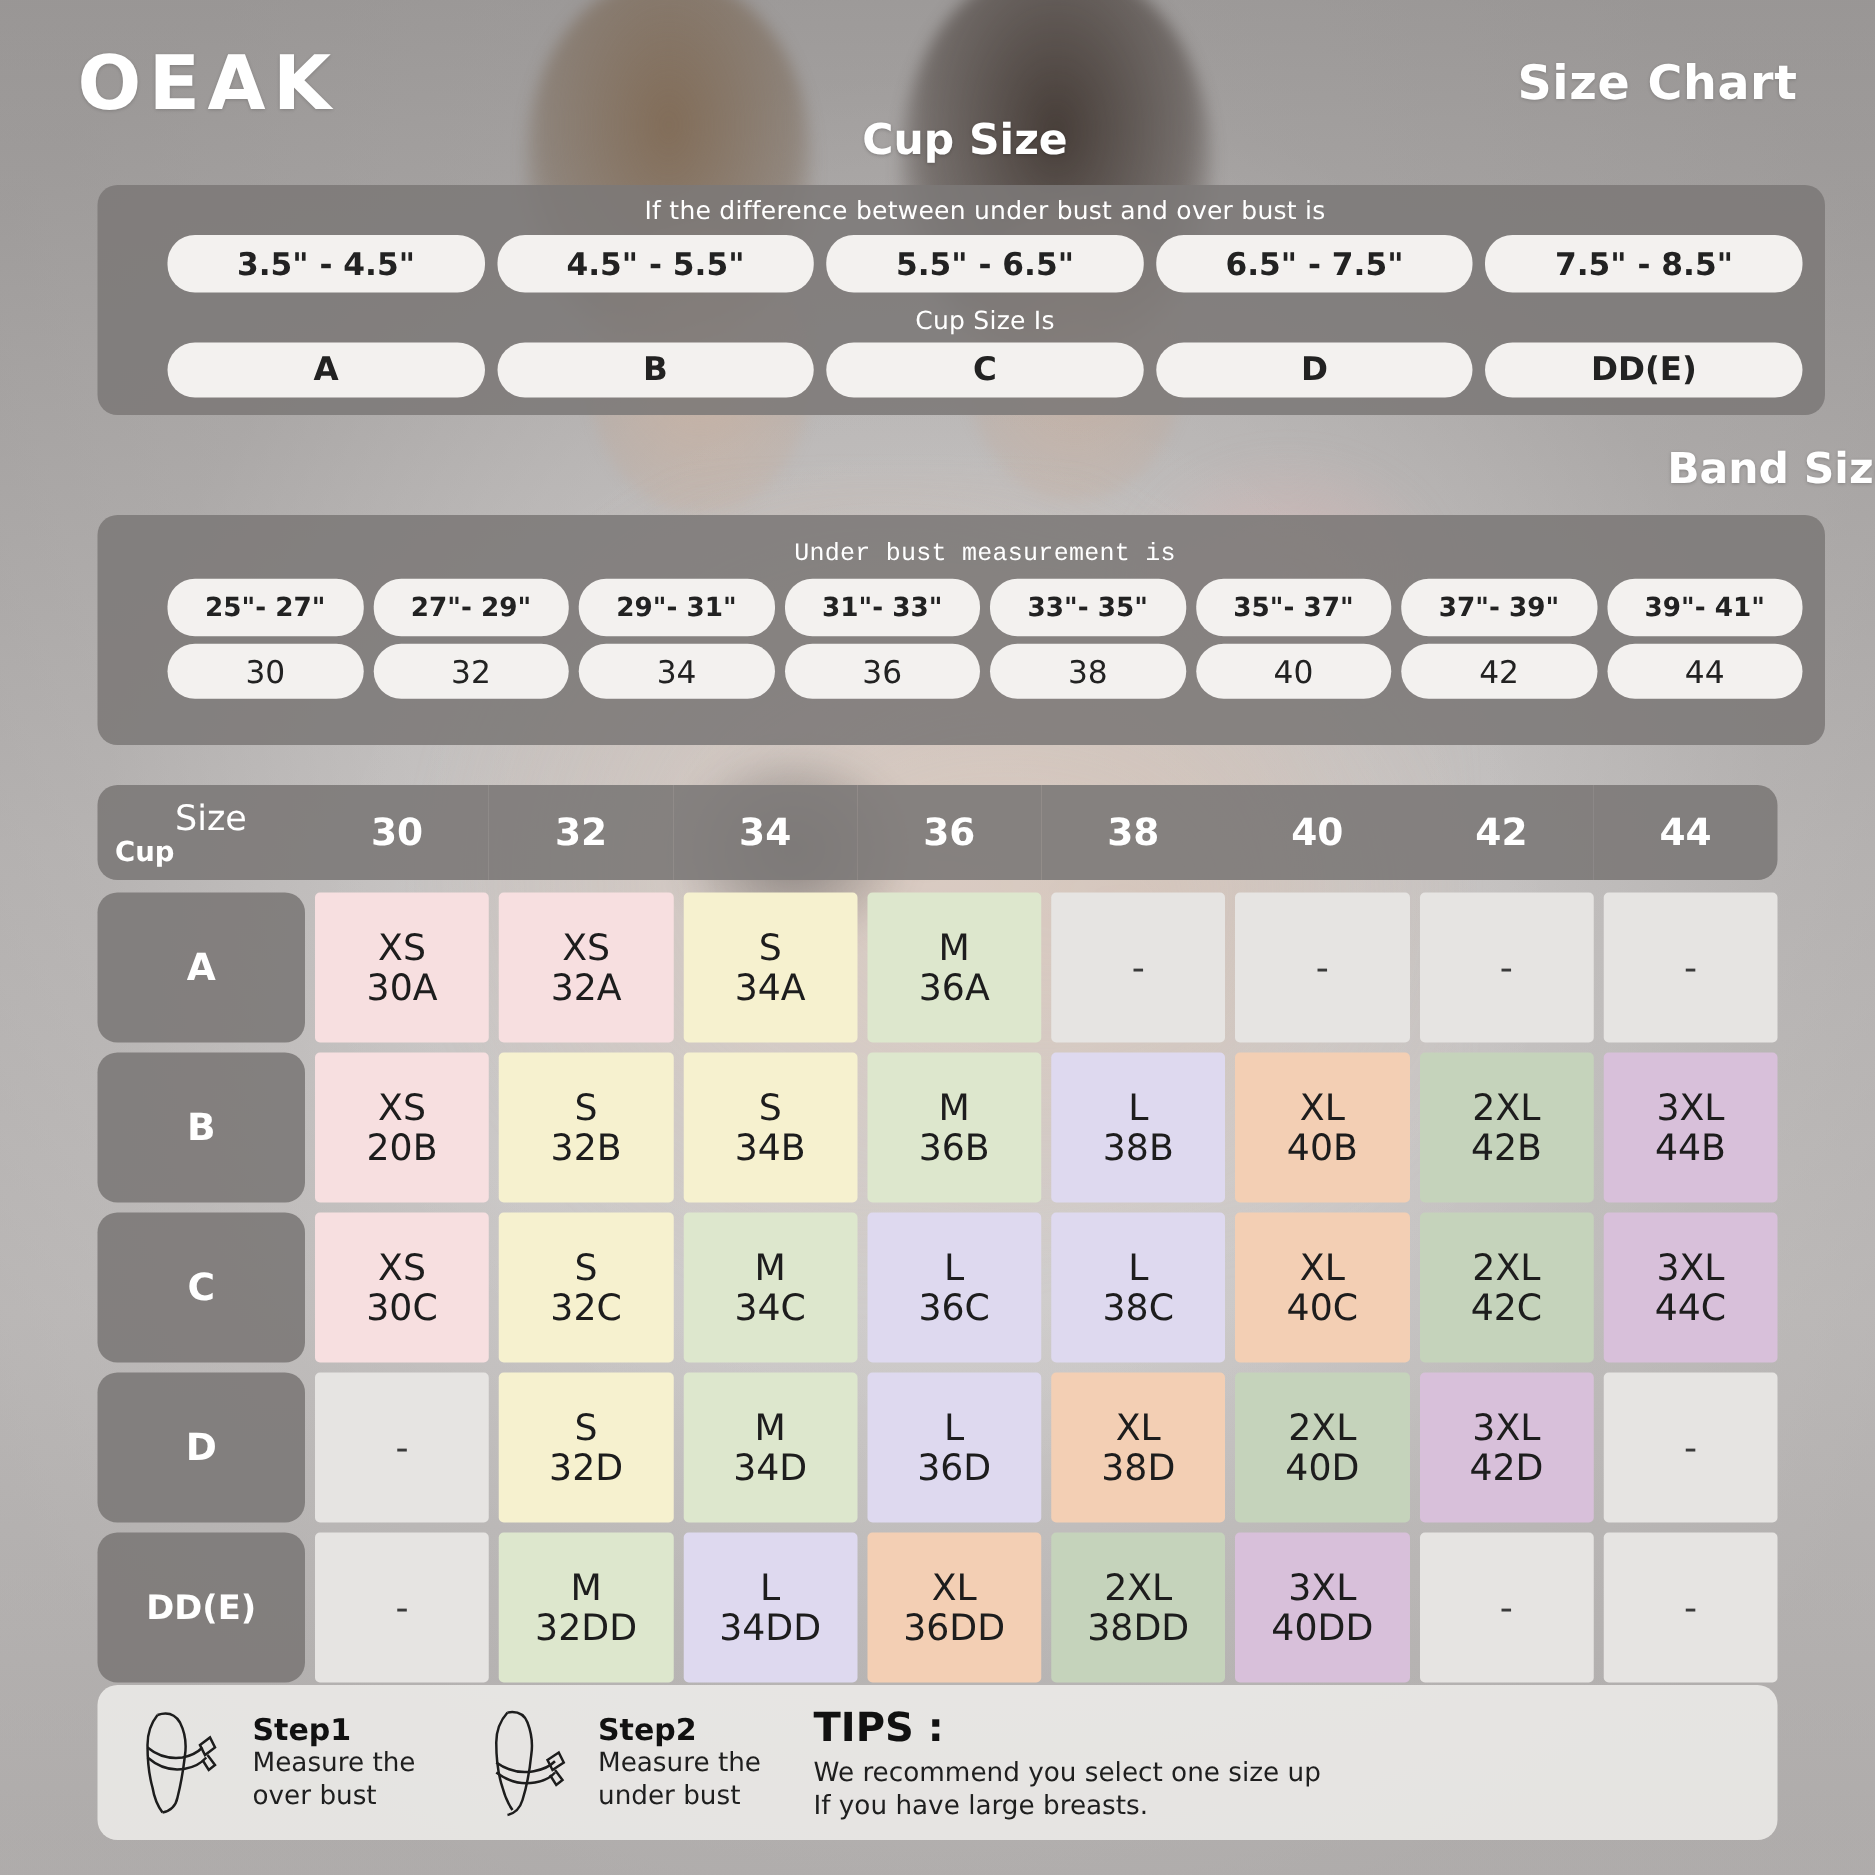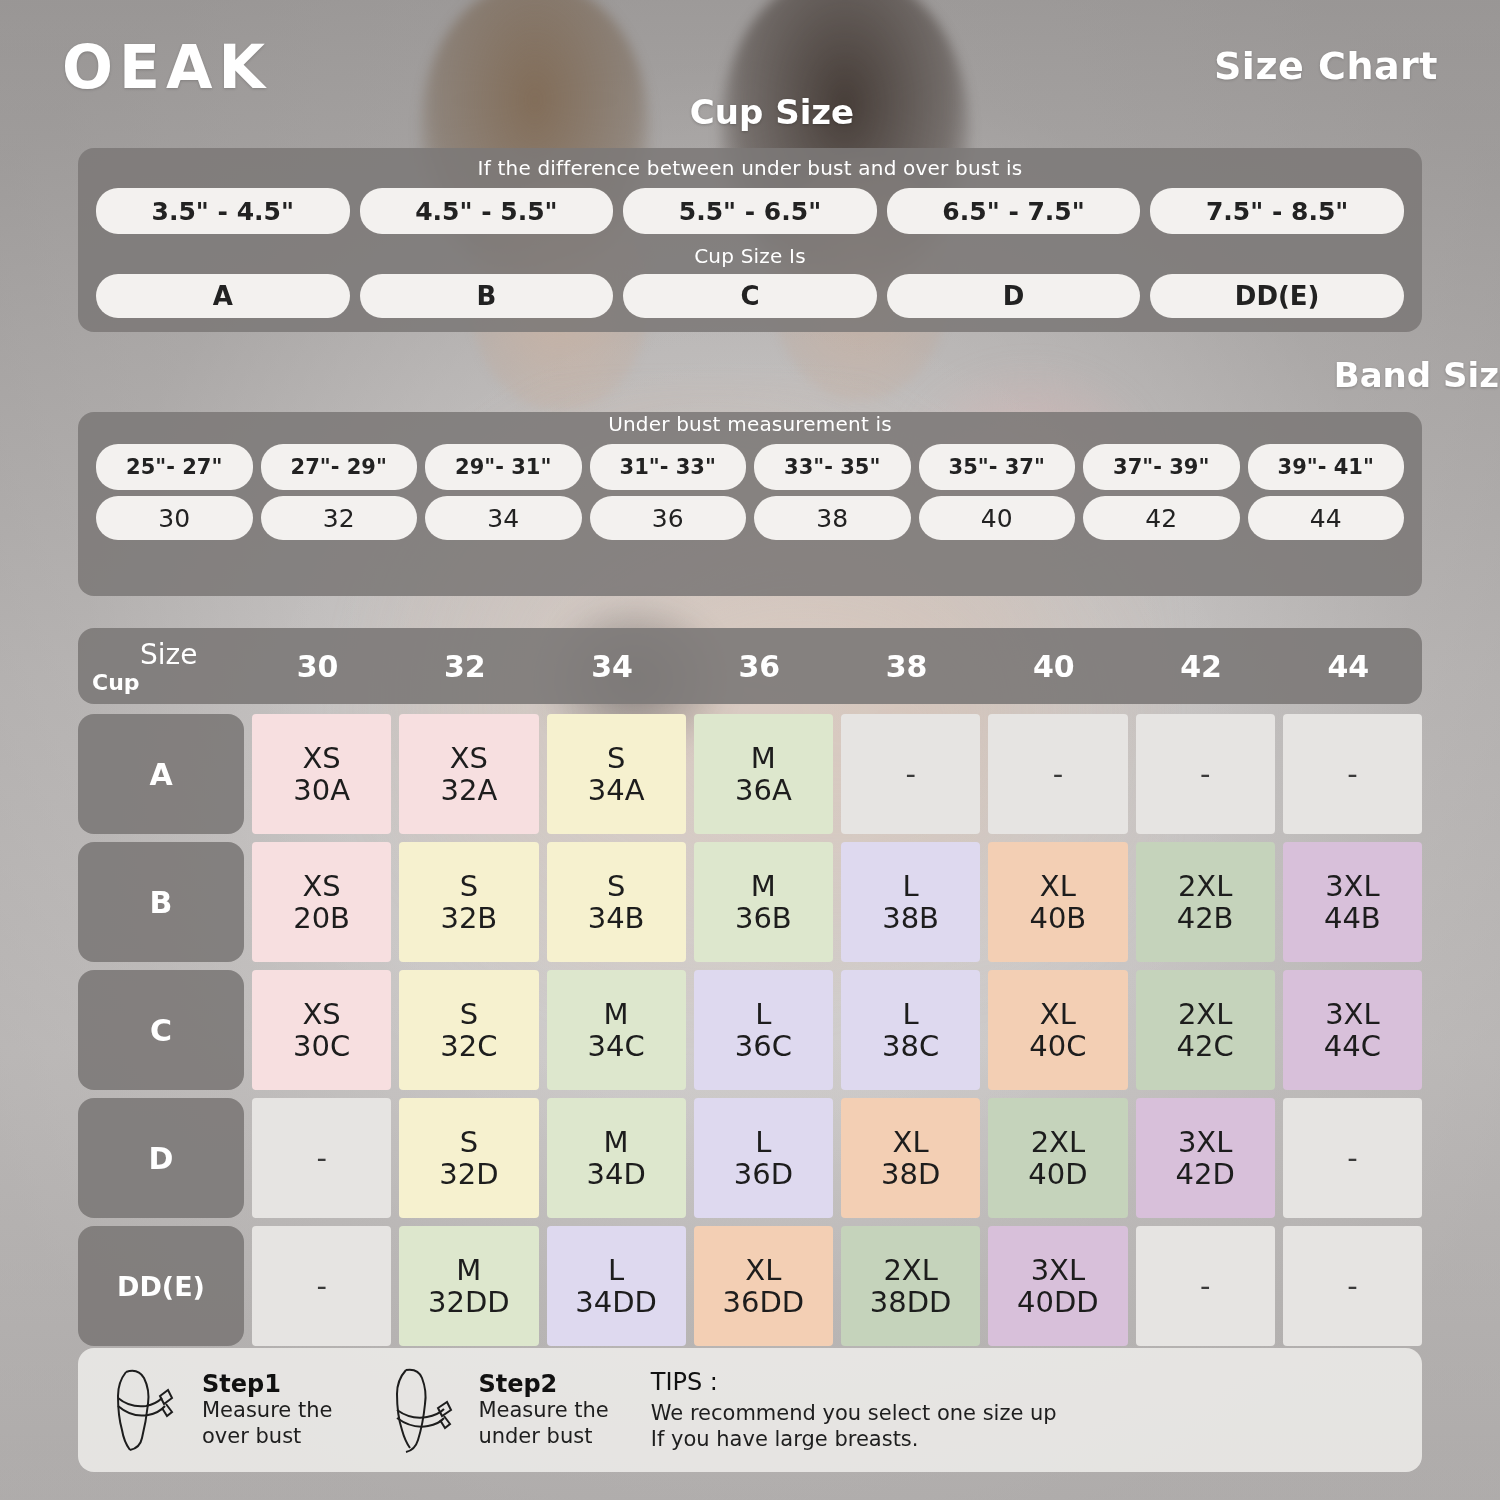--- a/index.html
+++ b/index.html
@@ -107,20 +107,21 @@
     font-weight: bold;
     letter-spacing: 0.5px;
     text-shadow: 0 1px 3px rgba(0,0,0,0.18);
   }
 
   
   .panel {
     position: absolute;
     background: rgba(124,121,120,0.88);
     border-radius: 16px;
+    padding-left: 38px;
   }
   .section-title {
     position: absolute;
     width: 100%;
     text-align: center;
     color: #ffffff;
     font-weight: bold;
     font-size: 34px;
     text-shadow: 0 1px 3px rgba(0,0,0,0.22);
     margin-left: 22px;
@@ -250,22 +251,22 @@
   }
   .step-text .s-desc {
     font-size: 21px;
     color: #1e1e1e;
     line-height: 1.22;
   }
   .tips {
     margin-left: 42px;
   }
   .tips .tips-title {
-    font-weight: normal;
-    font-size: 24px;
+    font-weight: bold;
+    font-size: 32px;
     color: #111;
     margin-bottom: 4px;
   }
   .tips .tips-line {
     font-size: 21px;
     color: #1e1e1e;
     line-height: 1.25;
   }
   .step-sep { width: 40px; }
 </style>
@@ -308,21 +309,21 @@
       <div class="pill" style="font-size:26px;">B</div>
       <div class="pill" style="font-size:26px;">C</div>
       <div class="pill" style="font-size:26px;">D</div>
       <div class="pill" style="font-size:26px;">DD(E)</div>
     </div>
   </div>
 
   <div class="section-title" style="top:355px;text-align:right;">Band Size</div>
 
   <div class="panel" style="left:78px; top:412px; width:1344px; height:184px;">
-    <div class="caption" style="margin-top:0;">Under bust measurement is</div>
+    <div class="caption" style="margin-top:20px;font-family:Liberation Mono, monospace;">Under bust measurement is</div>
 
     <div class="pillrow" style="margin-top:8px; height:46px; gap:8px;">
       <div class="pill" style="font-size:21px;">25"- 27"</div>
       <div class="pill" style="font-size:21px;">27"- 29"</div>
       <div class="pill" style="font-size:21px;">29"- 31"</div>
       <div class="pill" style="font-size:21px;">31"- 33"</div>
       <div class="pill" style="font-size:21px;">33"- 35"</div>
       <div class="pill" style="font-size:21px;">35"- 37"</div>
       <div class="pill" style="font-size:21px;">37"- 39"</div>
       <div class="pill" style="font-size:21px;">39"- 41"</div>

